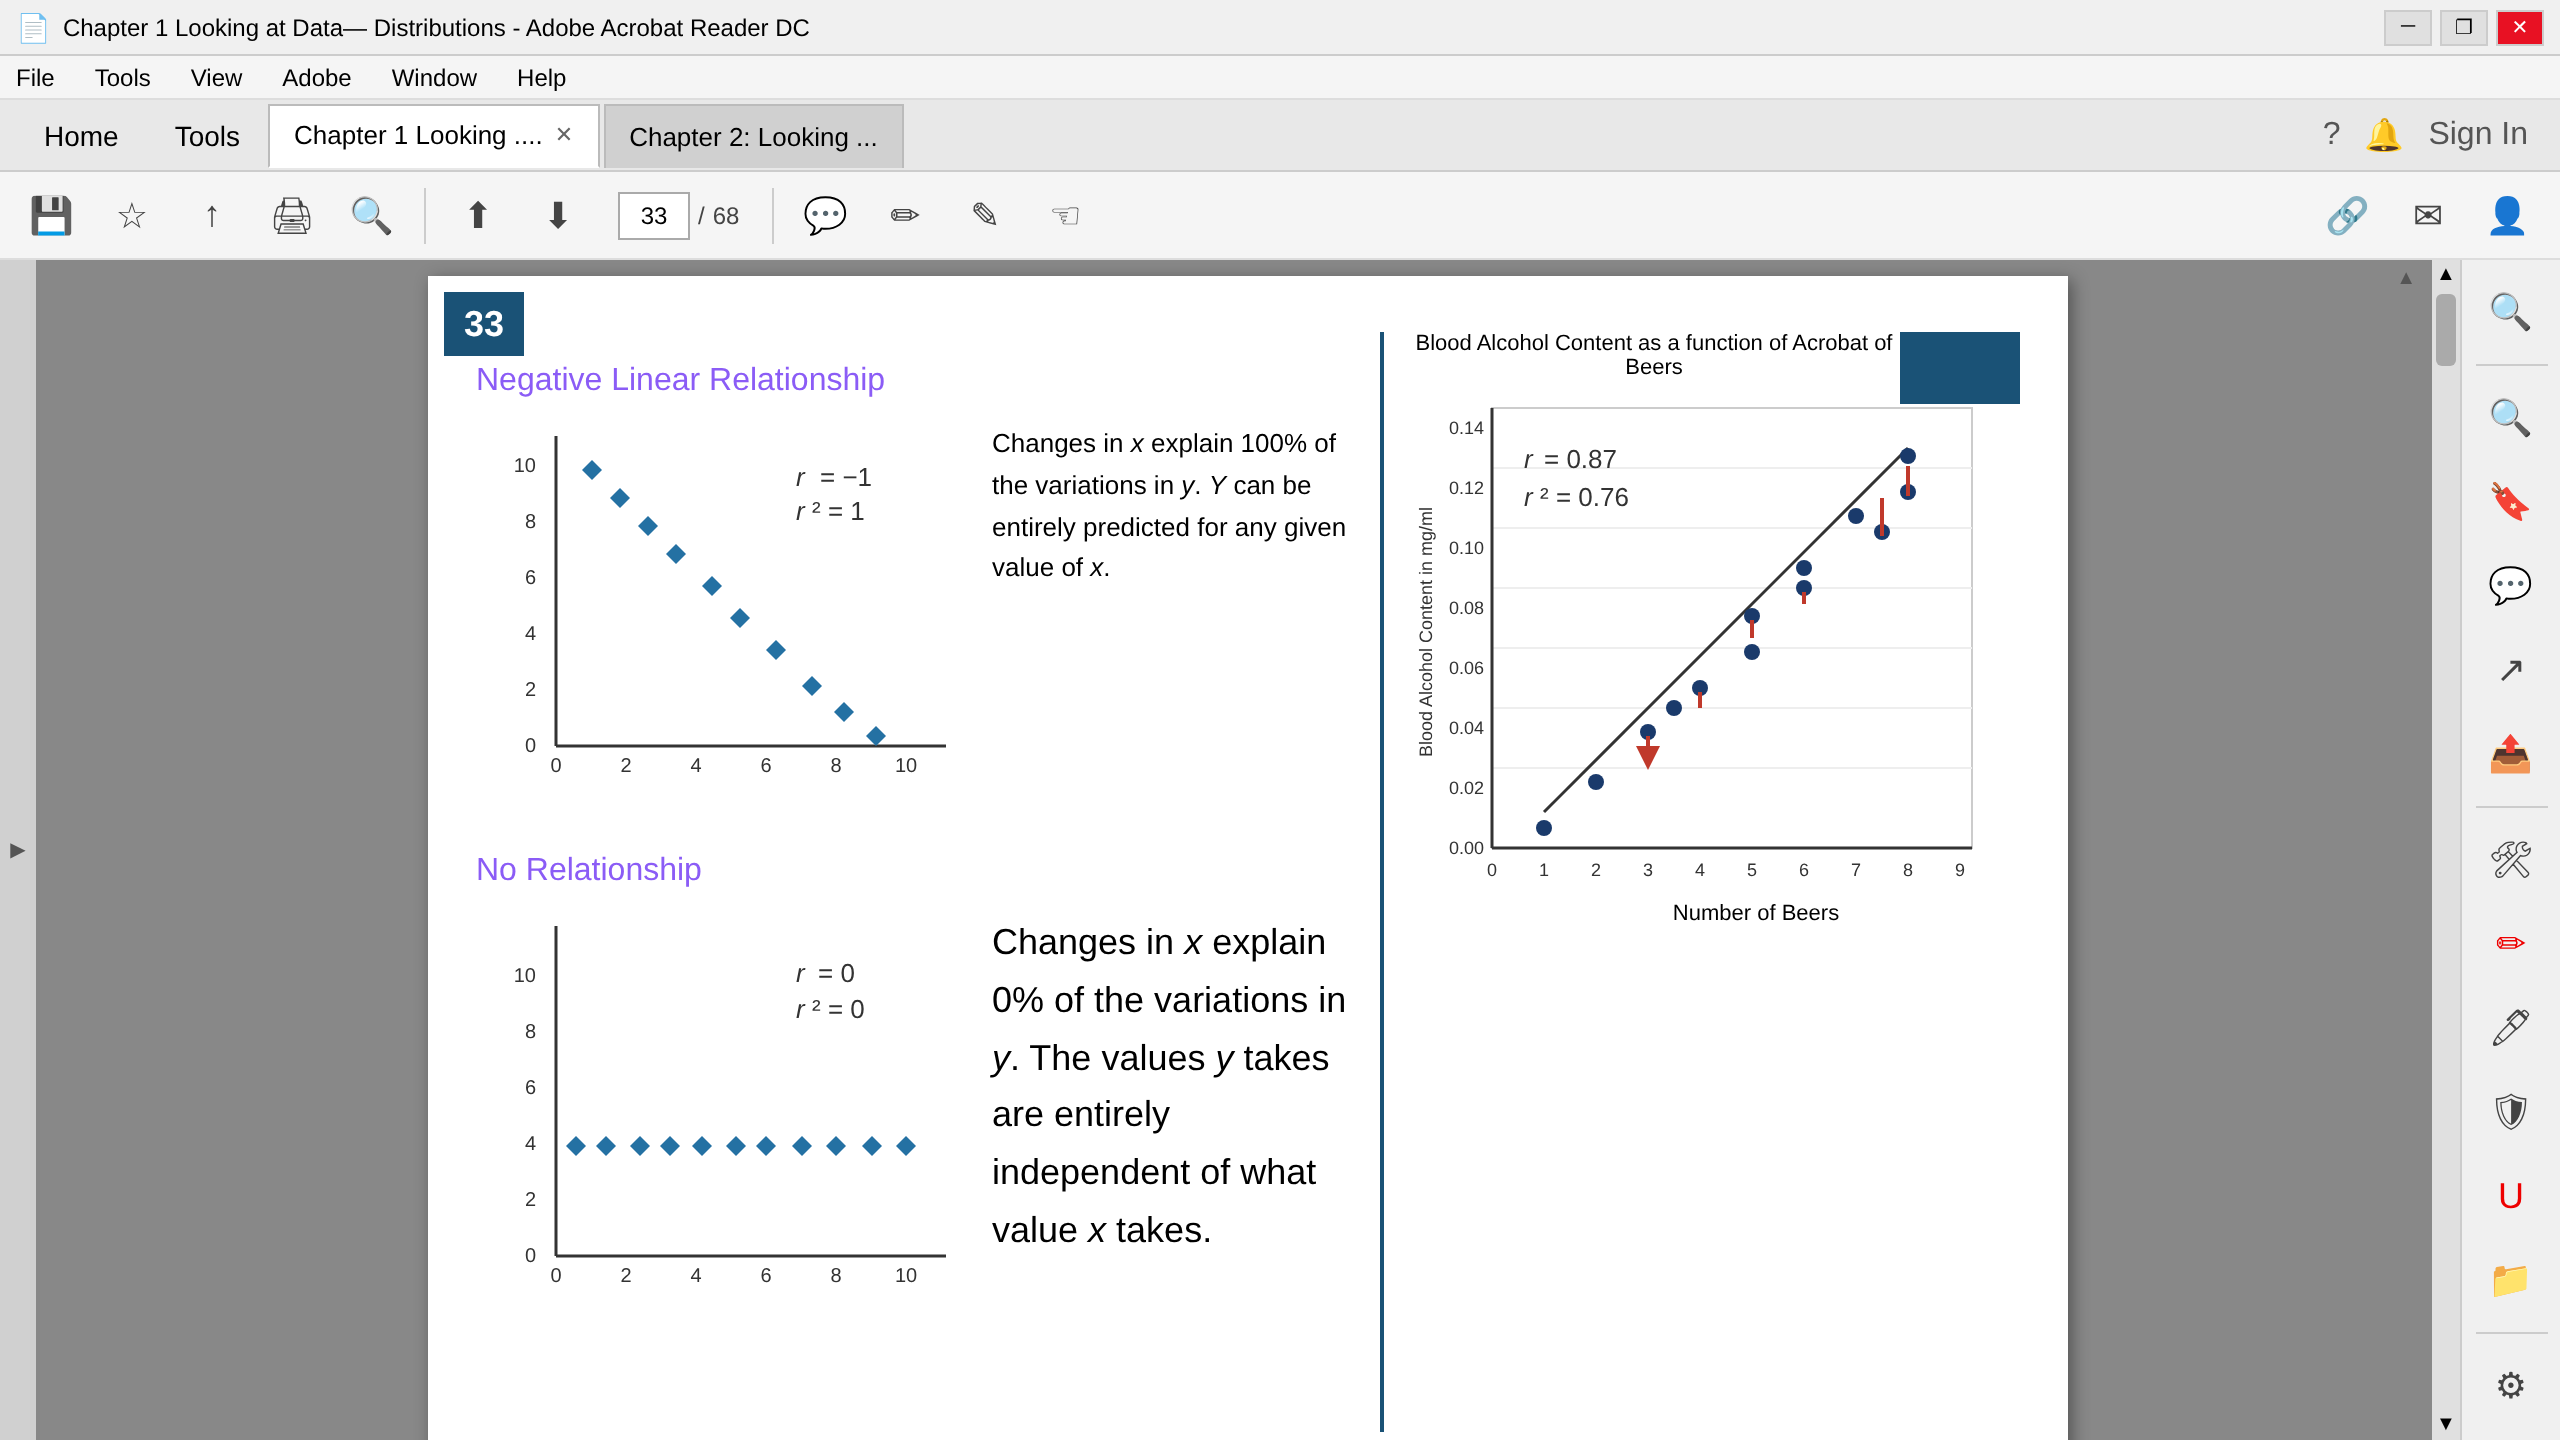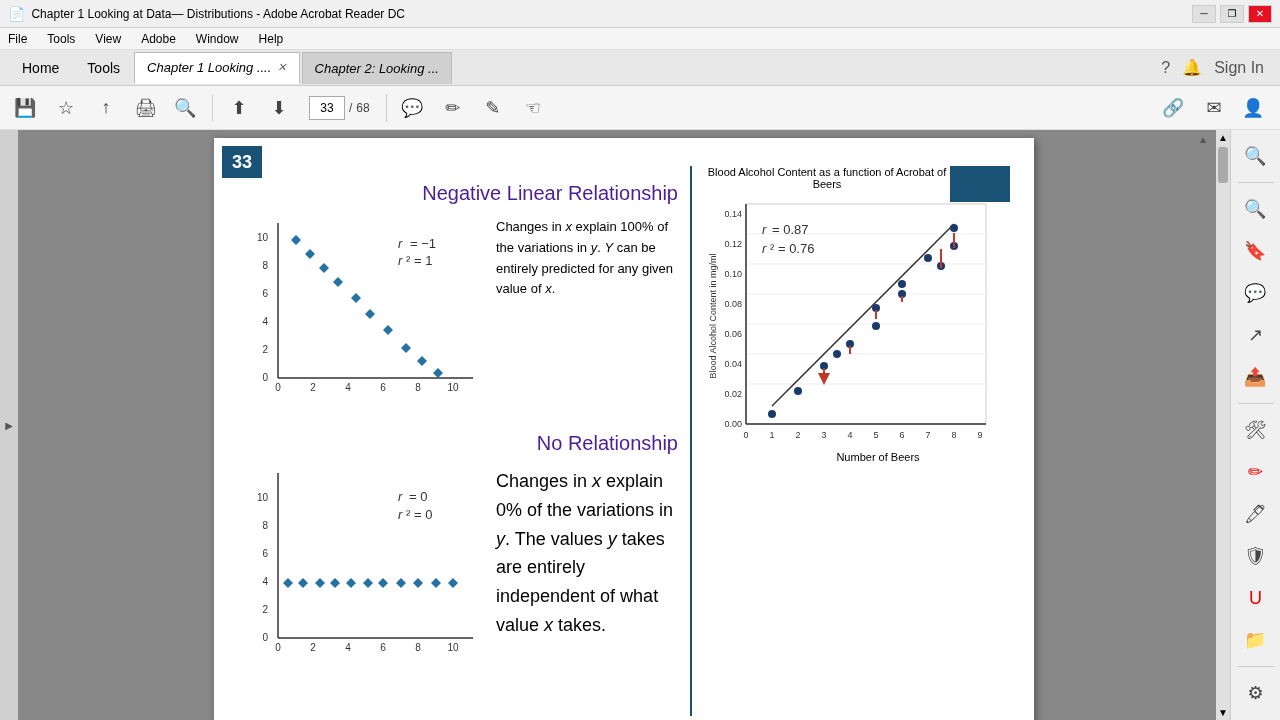--- a/index.html
+++ b/index.html
@@ -49,21 +49,20 @@
       padding: 0 12px;
       display: flex;
       align-items: center;
       font-size: 13px;
       cursor: pointer;
       background: #d0d0d0;
       border: 1px solid #bbb;
       border-bottom: none;
       margin-right: 2px;
       gap: 6px;
-      font-style: italic;
     }
     .tab.active {
       background: white;
       border-bottom: 1px solid white;
       font-weight: 500;
     }
     .tab .close-x { font-size: 11px; color: #666; }
     .nav-btn-home {
       padding: 0 14px;
       height: 36px;
@@ -182,23 +181,23 @@
       width: 40px;
       height: 32px;
       display: flex;
       align-items: center;
       justify-content: center;
       font-size: 18px;
       font-weight: bold;
     }
 
     .section-title {
-      text-align: right;
-      font-size: 20px;
-      color: #4c1d95;
+      text-align: left;
+      font-size: 16px;
+      color: #8b5cf6;
       margin-bottom: 8px;
       margin-top: 16px;
     }
 
     
     #right-panel {
       width: 50px;
       background: #f0f0f0;
       border-left: 1px solid #ccc;
       display: flex;

